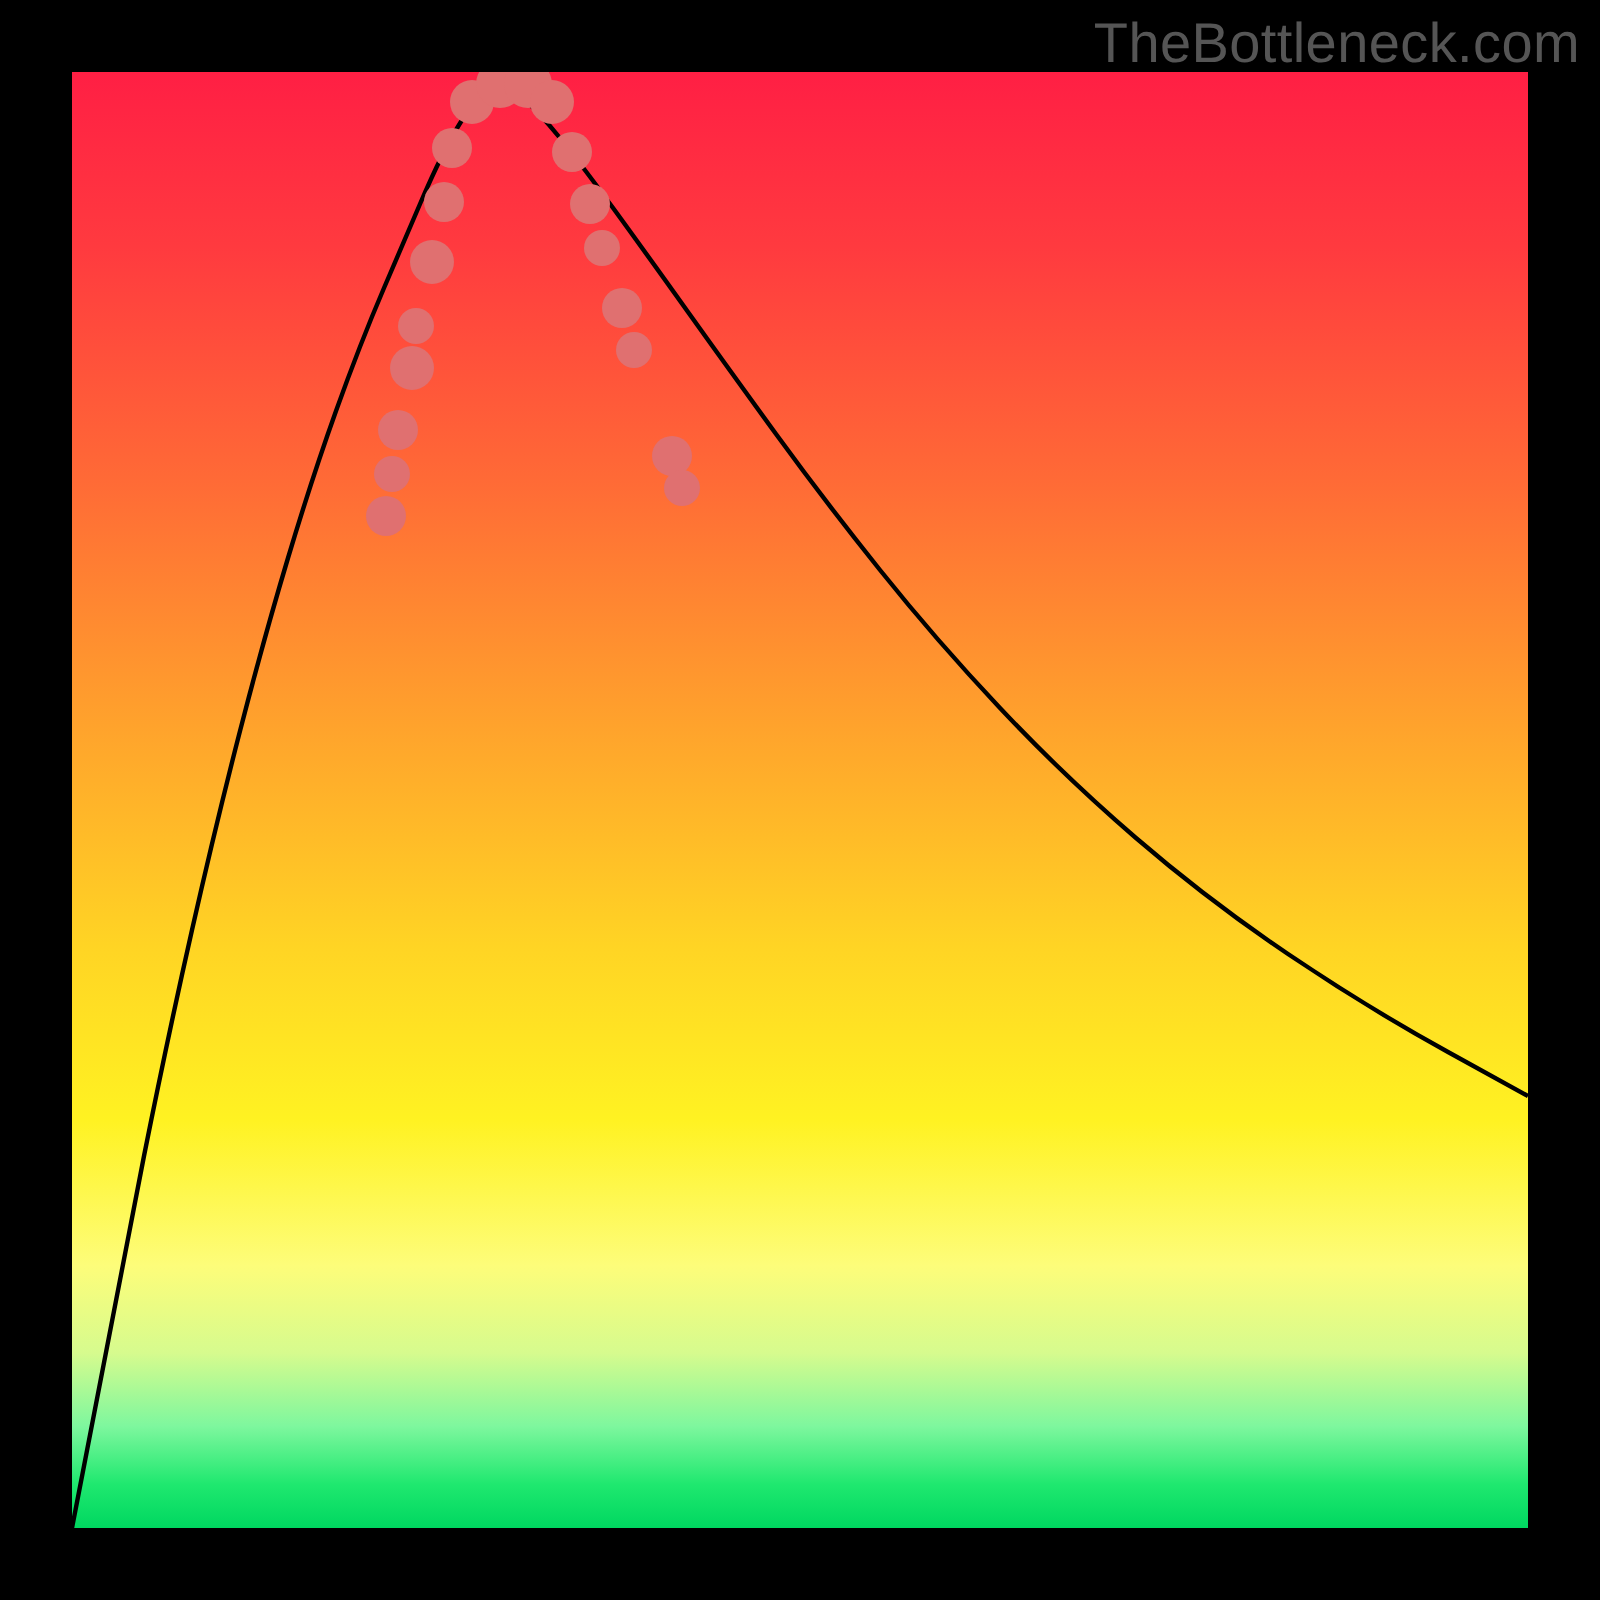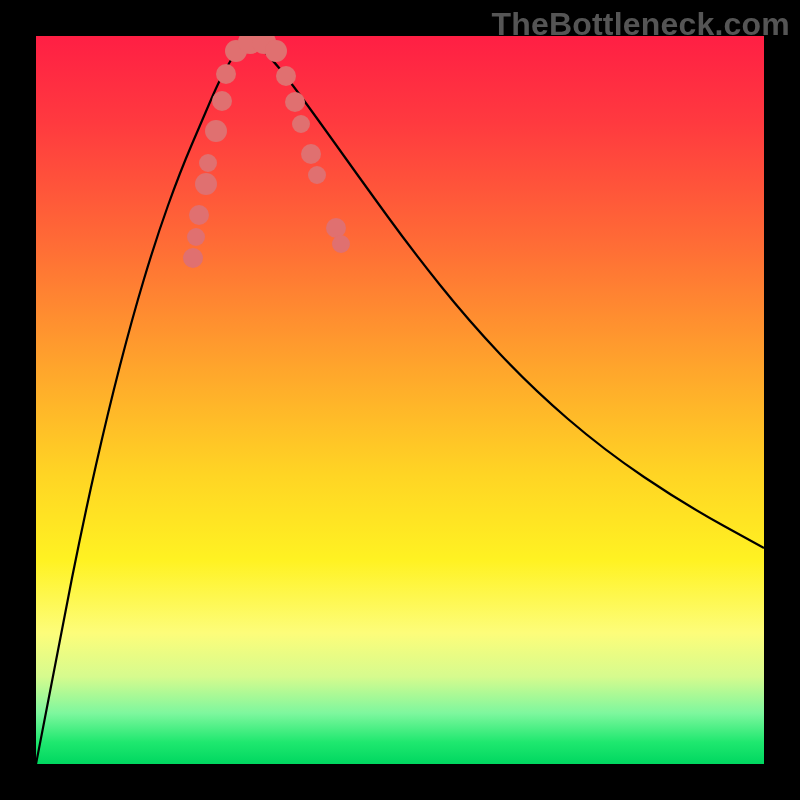--- a/index.html
+++ b/index.html
@@ -39,22 +39,22 @@
       #7ef79e 93%,
       #1fe86f 97%,
       #00d760 100%
     );
   }
   .watermark {
     position: absolute;
     top: 6px;
     right: 10px;
     color: #555;
-    font-size: 32px;
-    font-weight: 700;
+    font-size: 28px;
+    font-weight: 400;
     letter-spacing: 0.2px;
     user-select: none;
   }
   svg.curves {
     position: absolute;
     top: 0;
     left: 0;
   }
 </style>
 </head>

